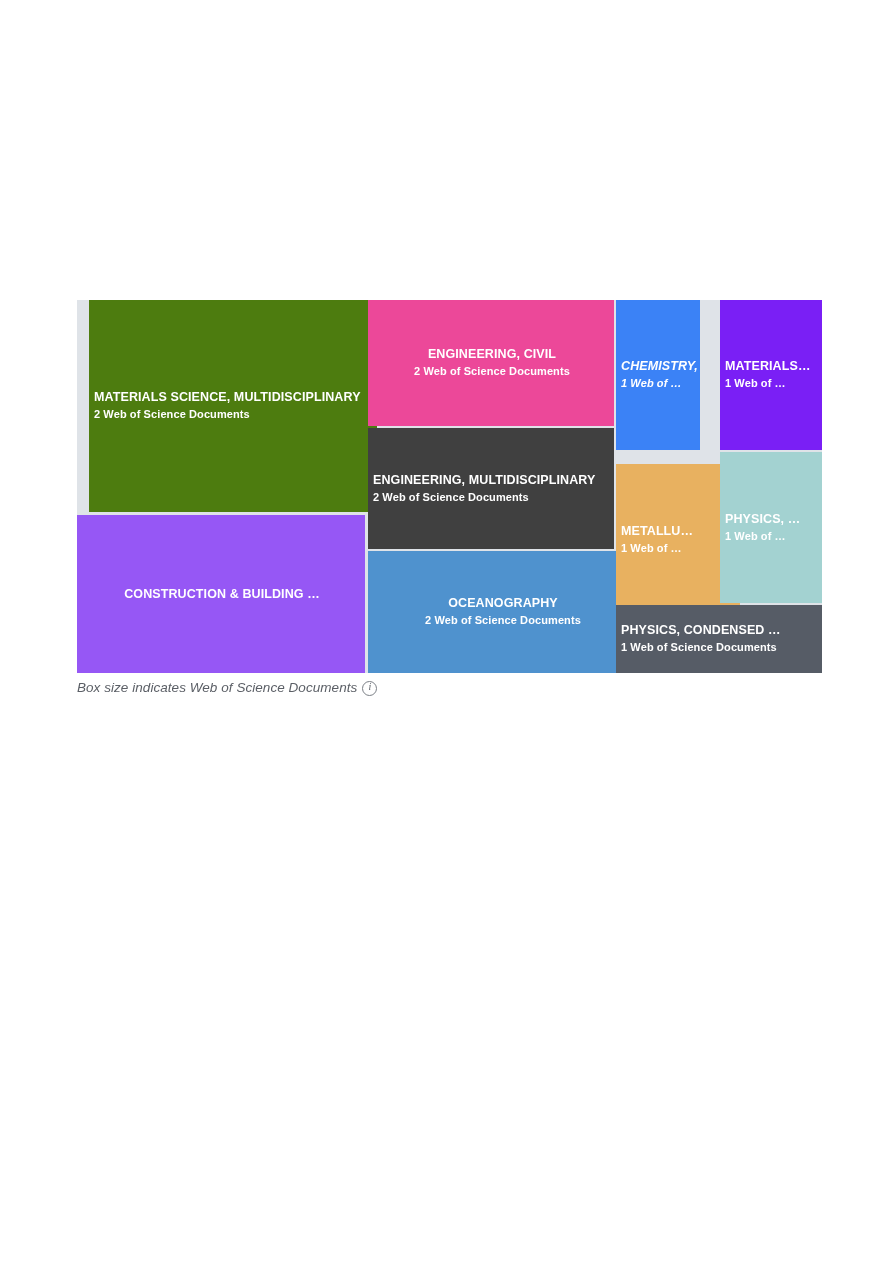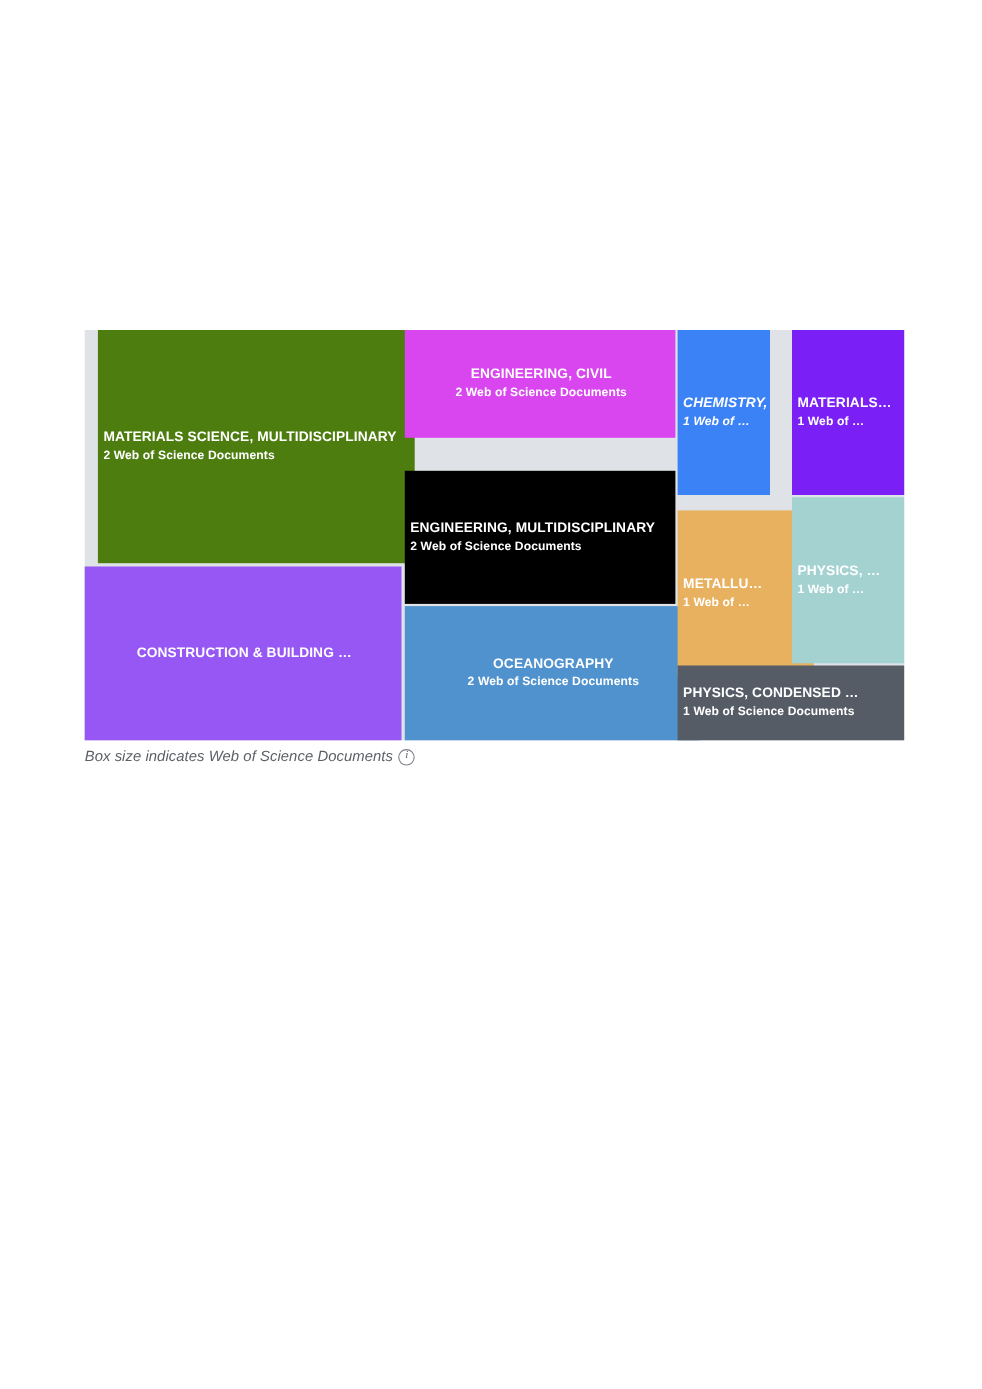--- a/index.html
+++ b/index.html
@@ -121,27 +121,27 @@
         <div class="tile-labels">
           <div class="tile-title">MATERIALS SCIENCE, MULTIDISCIPLINARY</div>
           <div class="tile-sub">2 Web of Science Documents</div>
         </div>
       </div>
       <div class="tile pos-mid align-center" style="left: 0px; top: 215px; width: 288px; height: 158px; background: rgb(150, 87, 245);">
         <div class="tile-labels">
           <div class="tile-title">CONSTRUCTION &amp; BUILDING …</div>
         </div>
       </div>
-      <div class="tile pos-mid align-center" style="left: 291px; top: 0px; width: 246px; height: 98px; background: #d946ef;">
+      <div class="tile pos-mid align-center" style="left: 291px; top: 0px; width: 246px; height: 126px; background: #ec4899;">
         <div class="tile-labels">
           <div class="tile-title">ENGINEERING, CIVIL</div>
           <div class="tile-sub">2 Web of Science Documents</div>
         </div>
       </div>
-      <div class="tile pos-mid" style="left: 291px; top: 128px; width: 246px; height: 121px; background: #000000;">
+      <div class="tile pos-mid" style="left: 291px; top: 128px; width: 246px; height: 121px; background: #404040;">
         <div class="tile-labels">
           <div class="tile-title">ENGINEERING, MULTIDISCIPLINARY</div>
           <div class="tile-sub">2 Web of Science Documents</div>
         </div>
       </div>
       <div class="tile pos-mid align-center" style="left: 291px; top: 251px; width: 268px; height: 122px; background: rgb(79, 146, 206);">
         <div class="tile-labels">
           <div class="tile-title">OCEANOGRAPHY</div>
           <div class="tile-sub">2 Web of Science Documents</div>
         </div>

